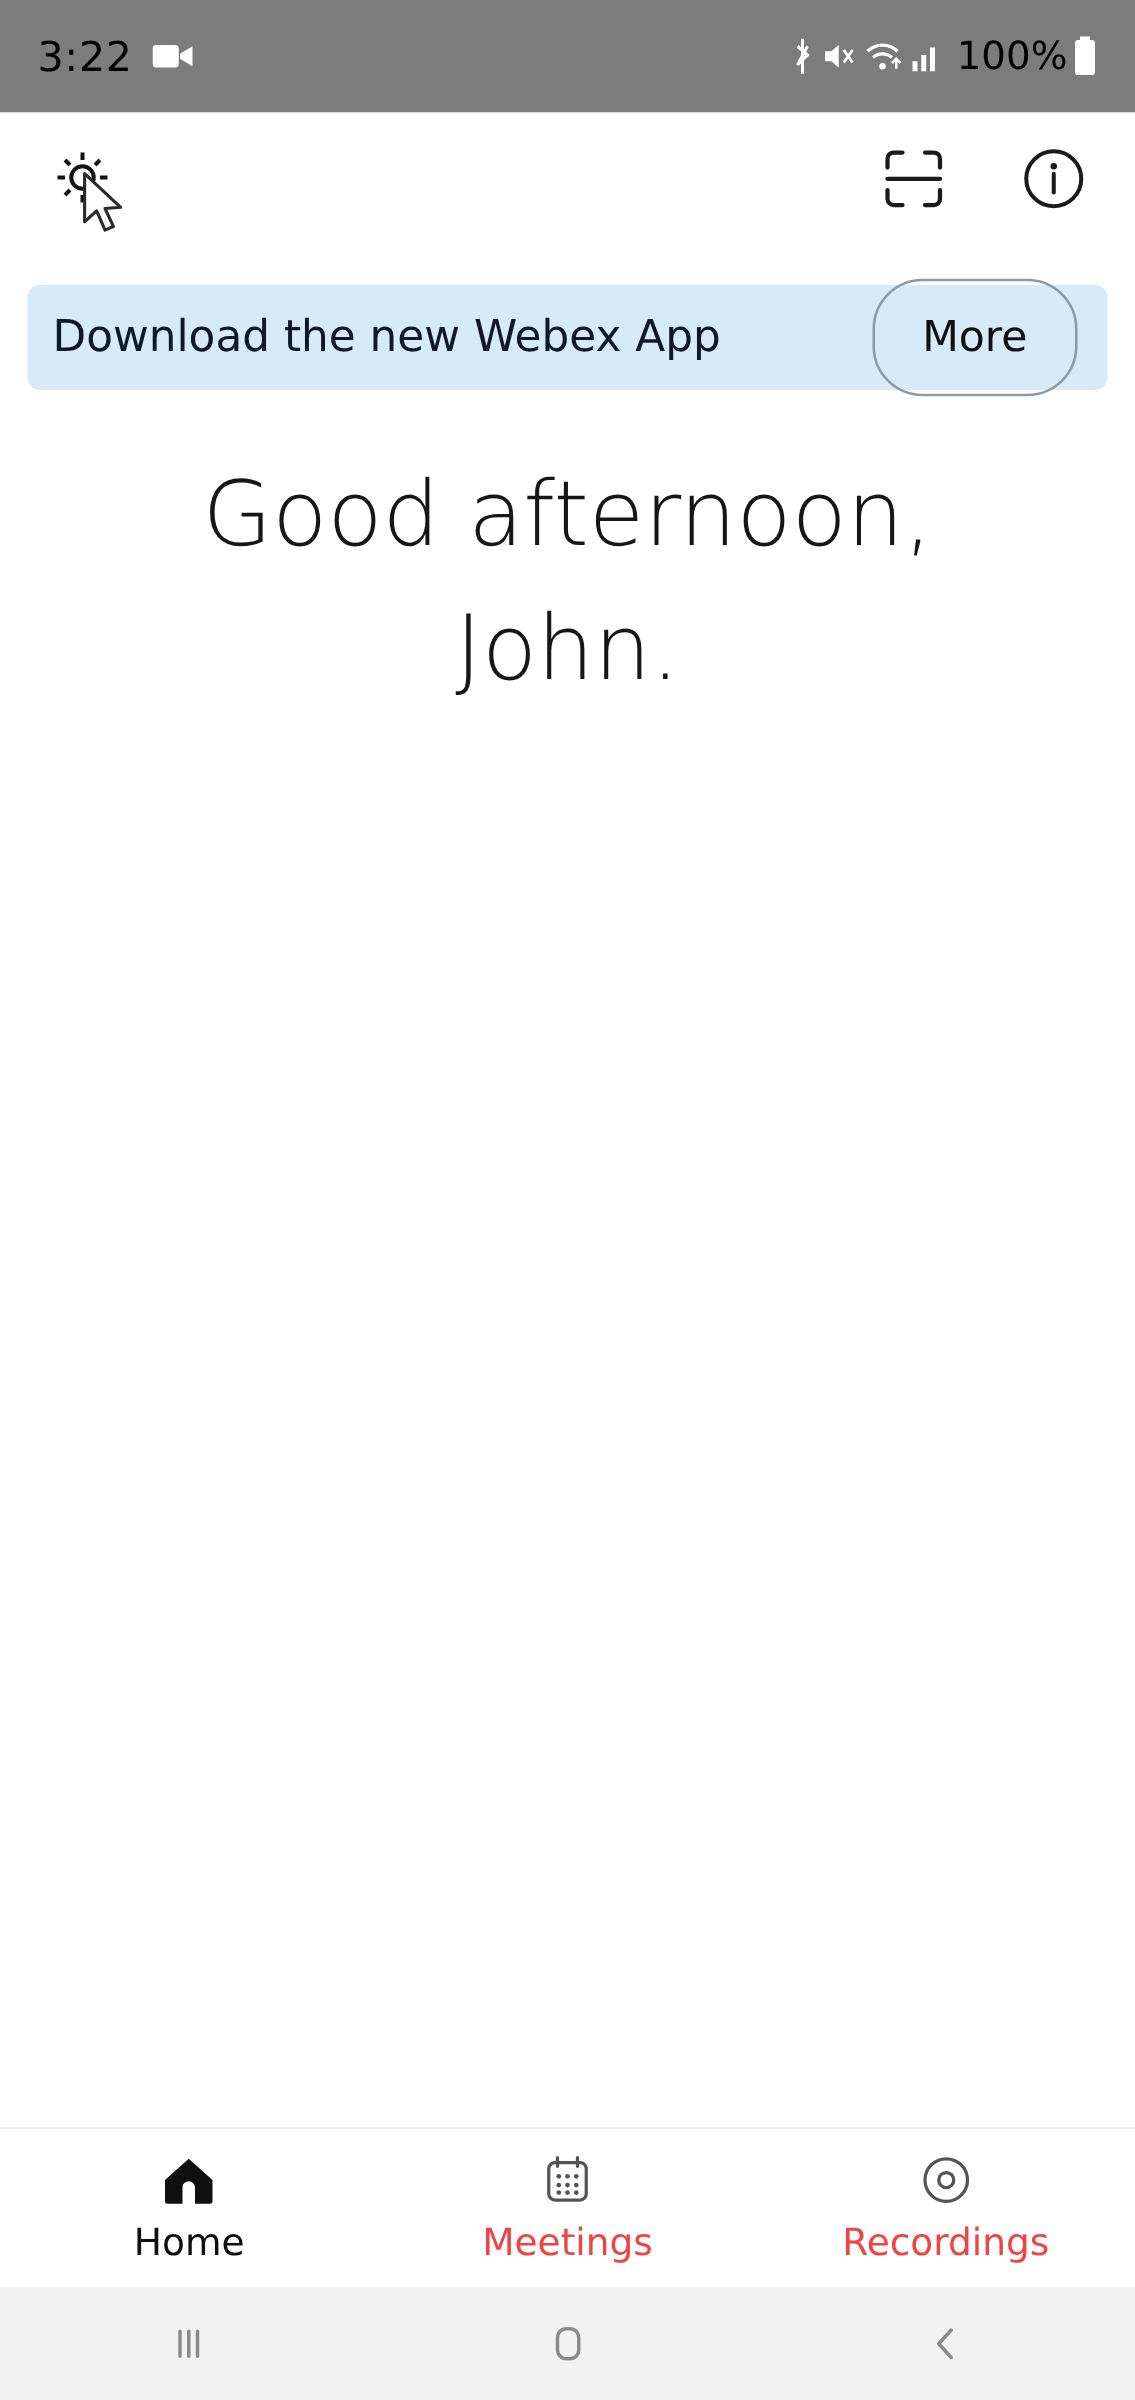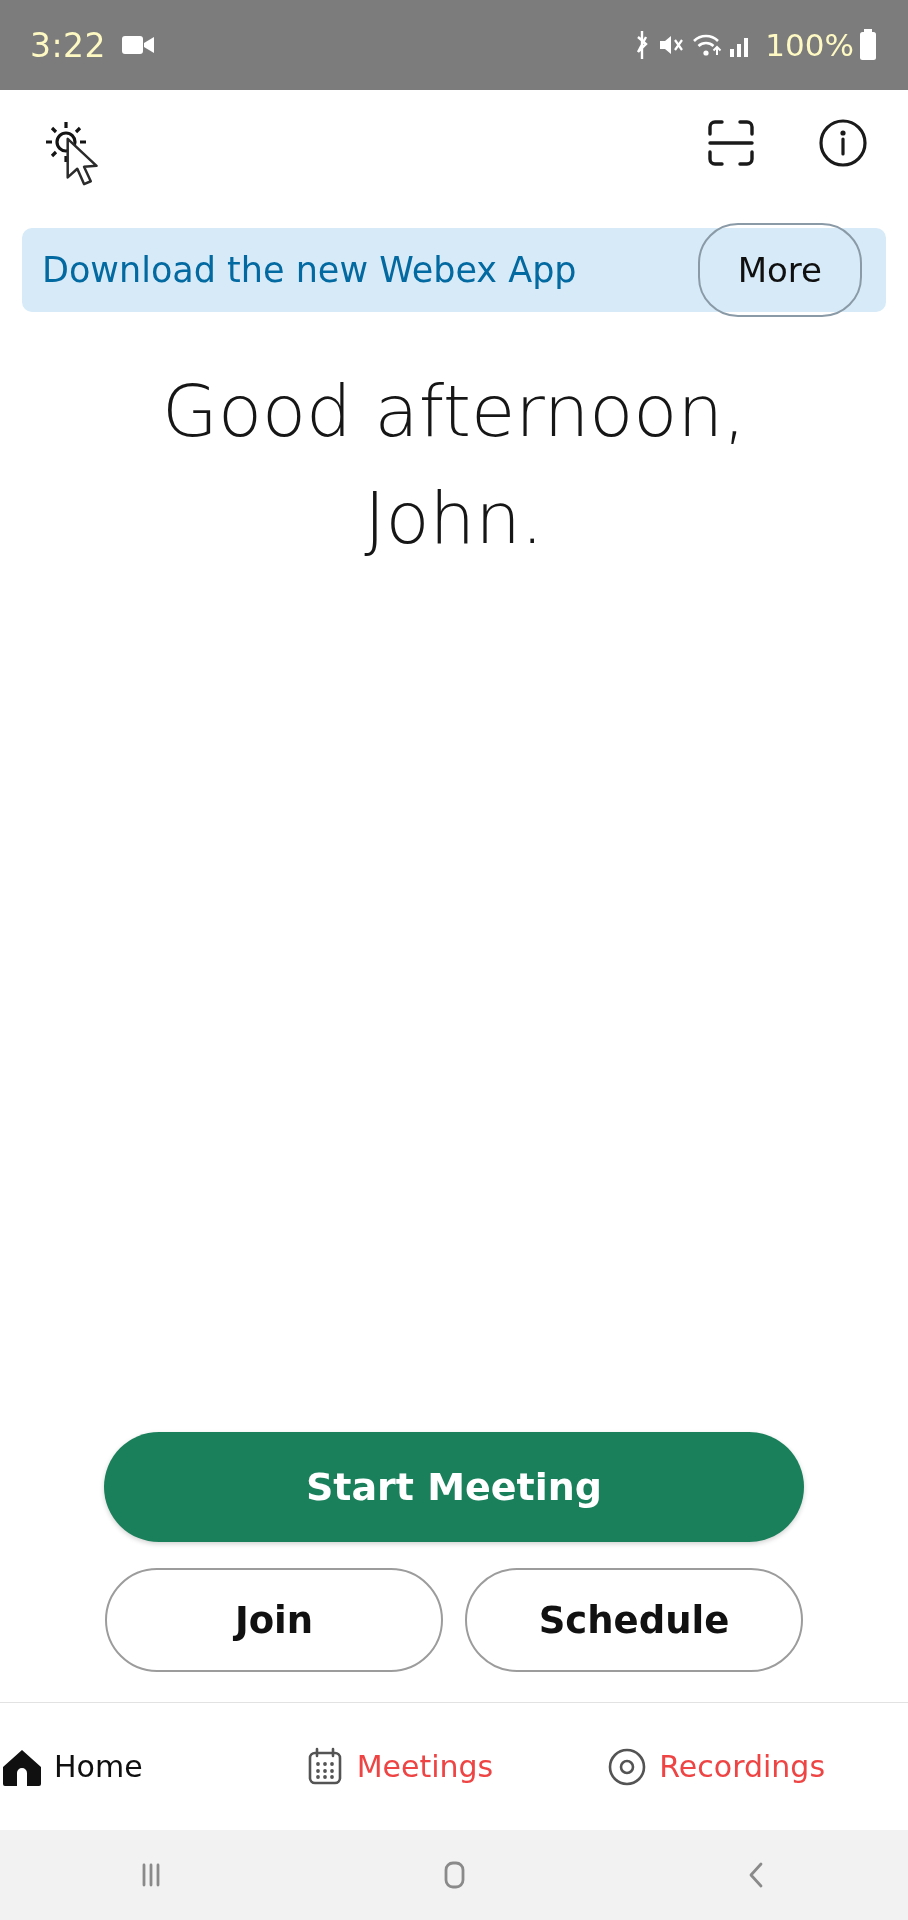--- a/index.html
+++ b/index.html
@@ -13,21 +13,21 @@
     position: relative;
     width: 908px; height: 1920px;
     background: #ffffff;
     display: flex; flex-direction: column;
   }
 
   
   .statusbar {
     height: 90px;
     background: #7c7c7c;
-    color: #fef9c3;
+    color: #000000;
     display: flex;
     align-items: center;
     padding: 0 30px;
     flex: 0 0 auto;
   }
   .sb-left { display: flex; align-items: center; gap: 16px; }
   .sb-time { font-size: 33px; letter-spacing: 0.5px; }
   .sb-right {
     margin-left: auto;
     display: flex; align-items: center; gap: 4px;
@@ -62,21 +62,21 @@
     margin: 28px 22px 0 22px;
     height: 84px;
     background: #d6eaf8;
     border-radius: 10px;
     display: flex;
     align-items: center;
     padding: 0 24px 0 20px;
     flex: 0 0 auto;
   }
   .banner-text {
-    color: #0369a1;
+    color: #0f172a;
     font-size: 35px;
     white-space: nowrap;
   }
   .banner-more {
     margin-left: auto;
     border: 2px solid #8a9aa6;
     border-radius: 40px;
     background: transparent;
     color: #101010;
     font-size: 34px;
@@ -156,21 +156,21 @@
     height: 128px;
     border-top: 1px solid #e2e2e2;
     background: #ffffff;
     display: flex;
     align-items: center;
     flex: 0 0 auto;
   }
   .tab {
     flex: 1 1 0;
     display: flex;
-    flex-direction: row;
+    flex-direction: column;
     align-items: center;
     gap: 10px;
     cursor: pointer;
   }
   .tab-label { font-size: 30px; color: #ef4444; }
   .tab.active .tab-label { color: #0f0f0f; }
   .tab-icon { height: 46px; display: flex; align-items: center; }
 
   
   .navbar {
@@ -279,27 +279,20 @@
     <span class="banner-text">Download the new Webex App</span>
     <button class="banner-more">More</button>
   </div>
 
   <div class="content">
     <div class="greeting">
       <div>Good afternoon,</div>
       <div>John.</div>
     </div>
 
-    <div class="actions">
-      <button class="btn-primary">Start Meeting</button>
-      <div class="btn-row">
-        <button class="btn-outline">Join</button>
-        <button class="btn-outline">Schedule</button>
-      </div>
-    </div>
   </div>
 
   <div class="tabbar">
     <div class="tab active">
       <span class="tab-icon">
         <svg width="44" height="42" viewBox="0 0 44 42">
           <path d="M22 4 L41 21 L41 38 A2 2 0 0 1 39 40 L27 40 L27 27 A5 5 0 0 0 17 27 L17 40 L5 40 A2 2 0 0 1 3 38 L3 21 Z" fill="#101010"></path>
         </svg>
       </span>
       <span class="tab-label">Home</span>

